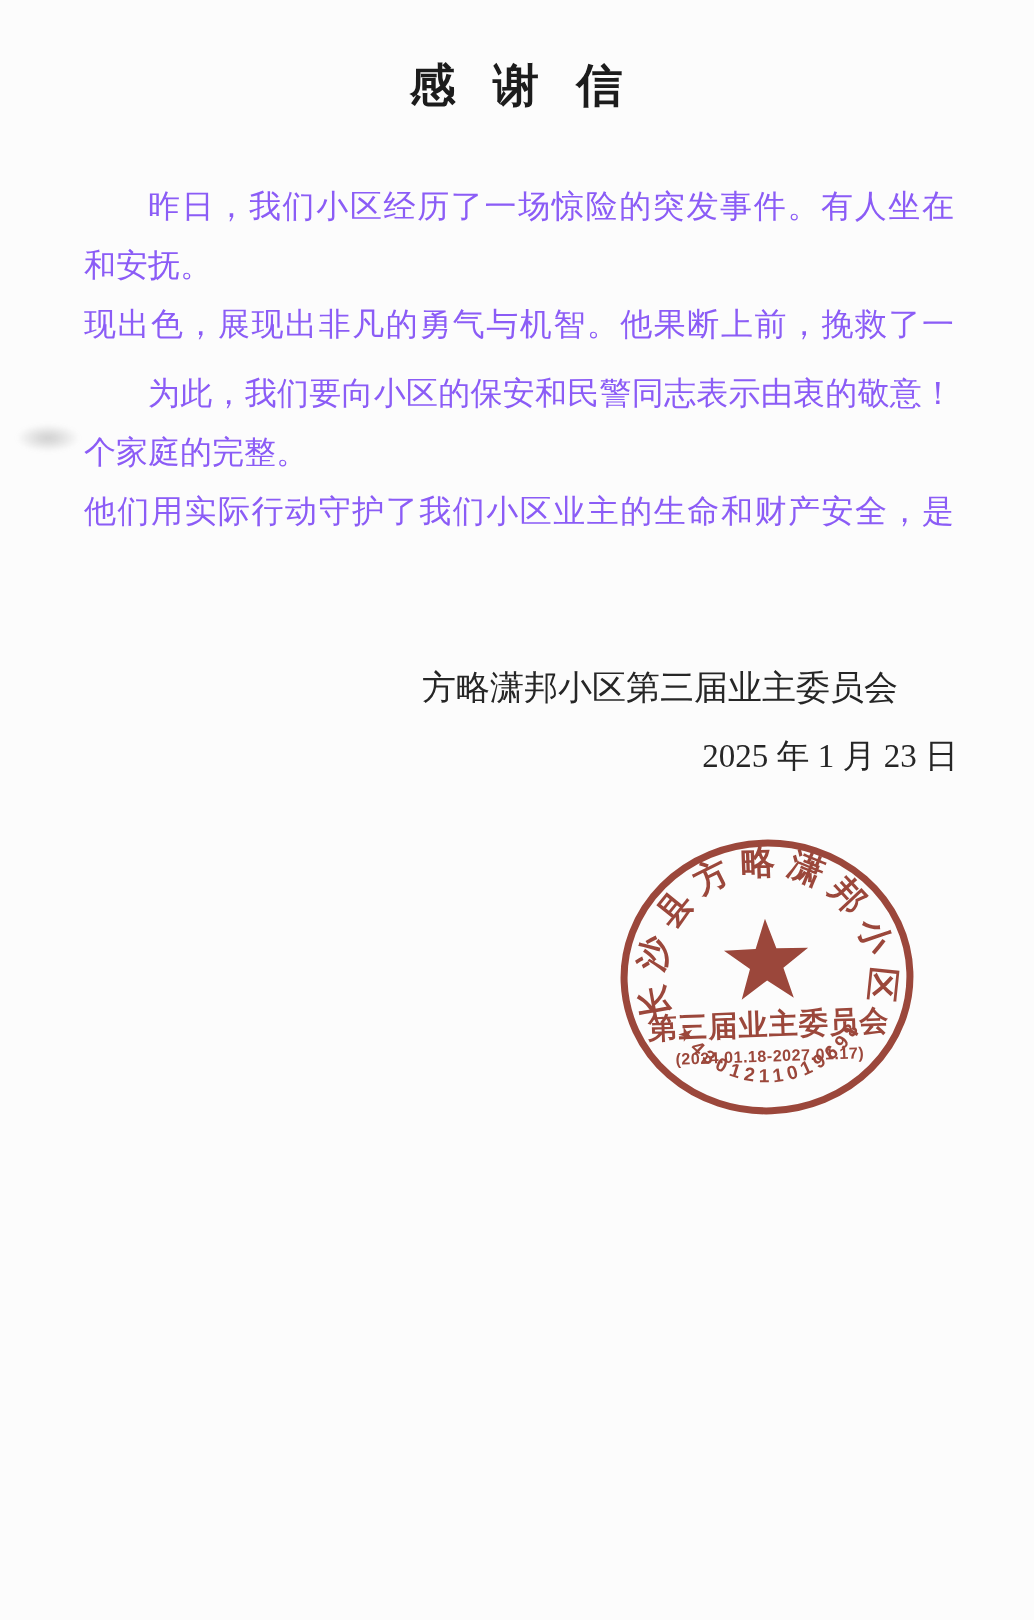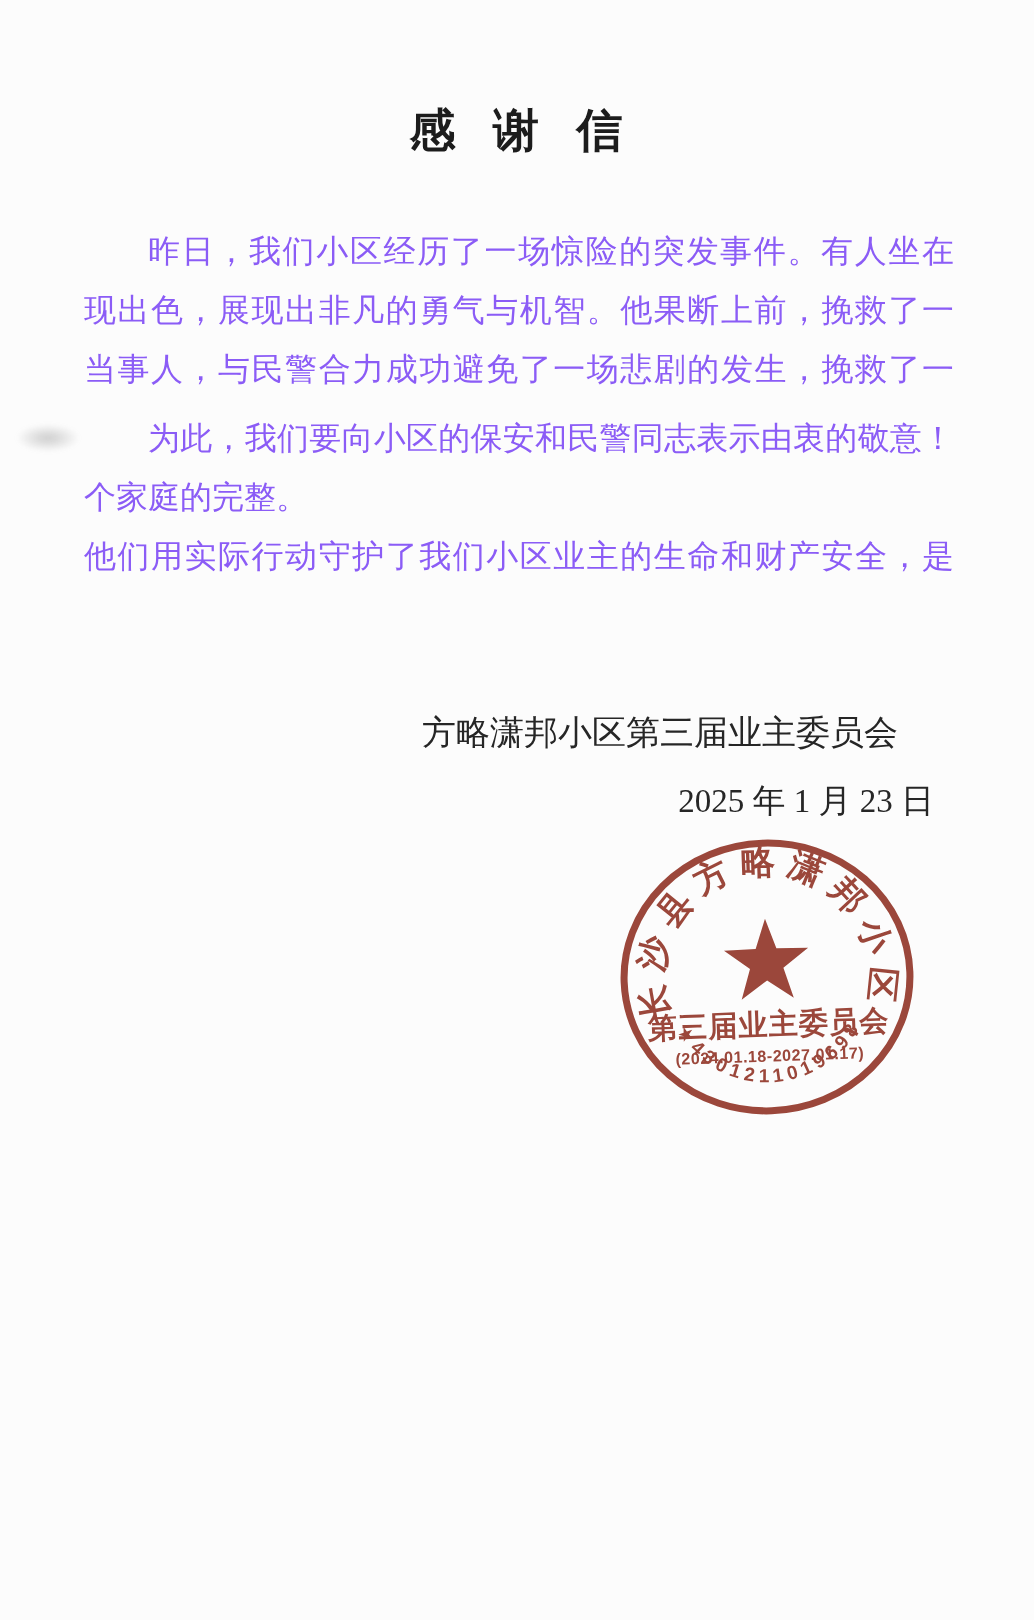--- a/index.html
+++ b/index.html
@@ -6,21 +6,21 @@
   .page{
     position:relative;
     width:1034px;height:1620px;
     background:#fcfcfc;
     overflow:hidden;
     font-family:"Liberation Serif","DejaVu Serif",serif;
     color:#222222;
   }
   .letter-title{
     margin:0;
-    padding-top:98px;
+    padding-top:53px;
     text-align:center;
     font-size:46px;
     font-weight:bold;
     line-height:66px;
     word-spacing:22px;
     letter-spacing:2px;
     color:#1c1c1c;
   }
   .body-text{
     margin:58px 80px 0 84px;
@@ -44,21 +44,21 @@
     margin-top:125px;
     text-align:right;
     padding-right:136px;
     font-size:34px;
     line-height:44px;
     color:#262626;
   }
   .date-row{
     margin-top:24px;
     text-align:right;
-    padding-right:100px;
+    padding-right:76px;
     font-size:33px;
     line-height:44px;
     color:#262626;
   }
   .seal{
     position:absolute;
     left:616px;top:836px;
     width:302px;height:282px;
     transform:rotate(-2deg);
     mix-blend-mode:multiply;
@@ -103,23 +103,23 @@
 </head>
 <body>
 
 <div class="page">
 
   <h1 class="letter-title">感 谢 信</h1>
 
   <div class="body-text">
 
     <div class="line fill first">昨日，我们小区经历了一场惊险的突发事件。有人坐在</div>
+    <div class="line">和安抚。</div>
 
     <div class="line fill">现出色，展现出非凡的勇气与机智。他果断上前，挽救了一</div>
-    <div class="line fill">当事人，与民警合力成功避免了一场悲剧的发生，挽救了一</div>
     <div class="line fill first para-gap">为此，我们要向小区的保安和民警同志表示由衷的敬意！</div>
 
     <div class="line">个家庭的完整。</div>
     <div class="line fill">他们用实际行动守护了我们小区业主的生命和财产安全，是</div>
   </div>
 
   <div class="signature-row">方略潇邦小区第三届业主委员会</div>
 
   <div class="date-row">2025 年 1 月 23 日</div>
 

